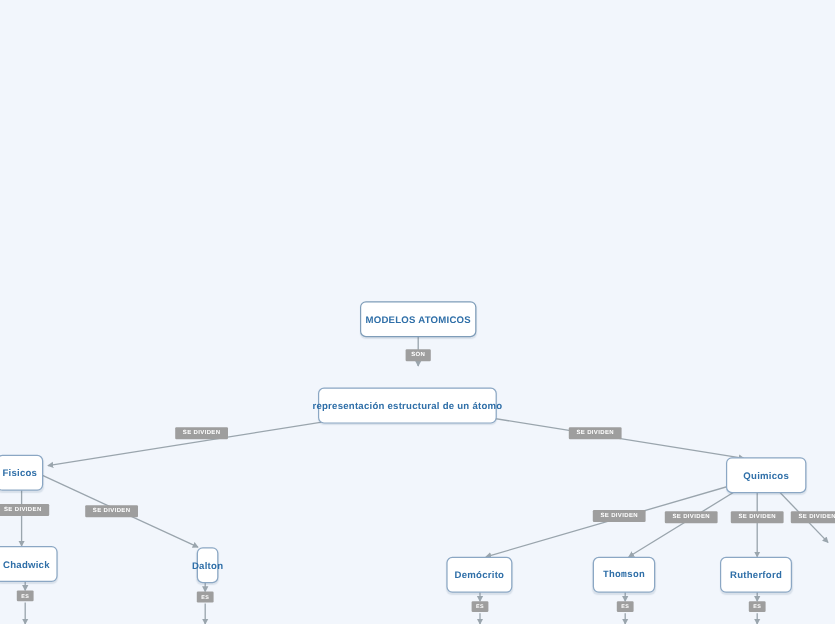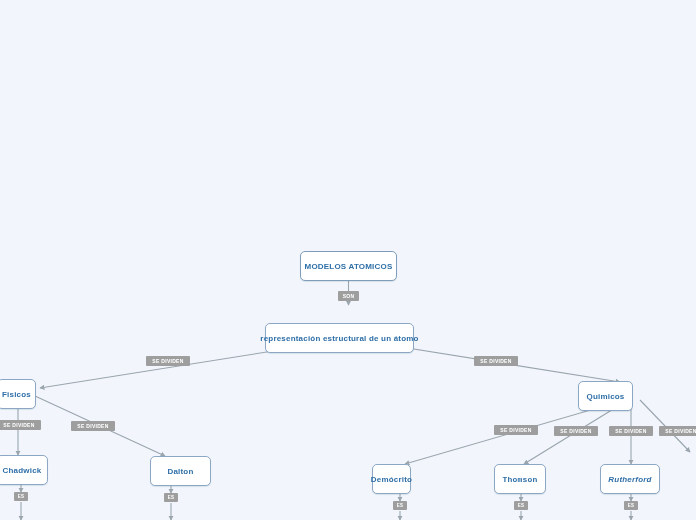--- a/index.html
+++ b/index.html
@@ -103,26 +103,26 @@
         <path d="M 171 503 L 171 520" marker-end="url(#arrow)" stroke="#9aa5ad"></path>
         <path d="M 400 511 L 400 520" marker-end="url(#arrow)" stroke="#9aa5ad"></path>
         <path d="M 521 511 L 521 520" marker-end="url(#arrow)" stroke="#9aa5ad"></path>
         <path d="M 631 511 L 631 520" marker-end="url(#arrow)" stroke="#9aa5ad"></path>
       </g>
   </svg>
   <div id="node-layer">
       <div class="node root" style="left: 300px; top: 251px; width: 97px;">MODELOS ATOMICOS</div>
       <div class="node" style="left: 265px; top: 323px; width: 149px;">representación estructural de un átomo</div>
       <div class="node" style="left: -3px; top: 379px; width: 39px;">Fisicos</div>
-      <div class="node" style="left: 578px; top: 381px; width: 55px;">Quimicos</div>
+      <div class="node" style="left: 605px; top: 381px; width: 67px;">Quimicos</div>
       <div class="node" style="left: -4px; top: 455px; width: 52px;">Chadwick</div>
-      <div class="node" style="left: 150px; top: 456px; width: 61px;">Dalton</div>
-      <div class="node" style="left: 372px; top: 464px; width: 39px;">Demócrito</div>
+      <div class="node" style="left: 164px; top: 456px; width: 18px;">Dalton</div>
+      <div class="node" style="left: 372px; top: 464px; width: 55px;">Demócrito</div>
       <div class="node" style="left: 494px; top: 464px; width: 52px; font-family: Liberation Mono, monospace;">Thomson</div>
-      <div class="node" style="left: 600px; top: 464px; width: 60px; font-style: italic;">Rutherford</div>
+      <div class="node" style="left: 600px; top: 464px; width: 60px;">Rutherford</div>
     </div>
   <div id="label-layer">
       <div class="label" style="left: 338px; top: 291px; width: 21px; background: rgb(158, 158, 158); color: rgb(255, 255, 255);">SON</div>
       <div class="label" style="left: 146px; top: 356px; width: 44px; background: rgb(158, 158, 158); color: rgb(255, 255, 255);">SE DIVIDEN</div>
       <div class="label" style="left: 474px; top: 356px; width: 44px; background: rgb(158, 158, 158); color: rgb(255, 255, 255);">SE DIVIDEN</div>
       <div class="label" style="left: -3px; top: 420px; width: 44px; background: rgb(158, 158, 158); color: rgb(255, 255, 255);">SE DIVIDEN</div>
       <div class="label" style="left: 71px; top: 421px; width: 44px; background: rgb(158, 158, 158); color: rgb(255, 255, 255);">SE DIVIDEN</div>
       <div class="label" style="left: 494px; top: 425px; width: 44px; background: rgb(158, 158, 158); color: rgb(255, 255, 255);">SE DIVIDEN</div>
       <div class="label" style="left: 554px; top: 426px; width: 44px; background: rgb(158, 158, 158); color: rgb(255, 255, 255);">SE DIVIDEN</div>
       <div class="label" style="left: 609px; top: 426px; width: 44px; background: rgb(158, 158, 158); color: rgb(255, 255, 255);">SE DIVIDEN</div>

